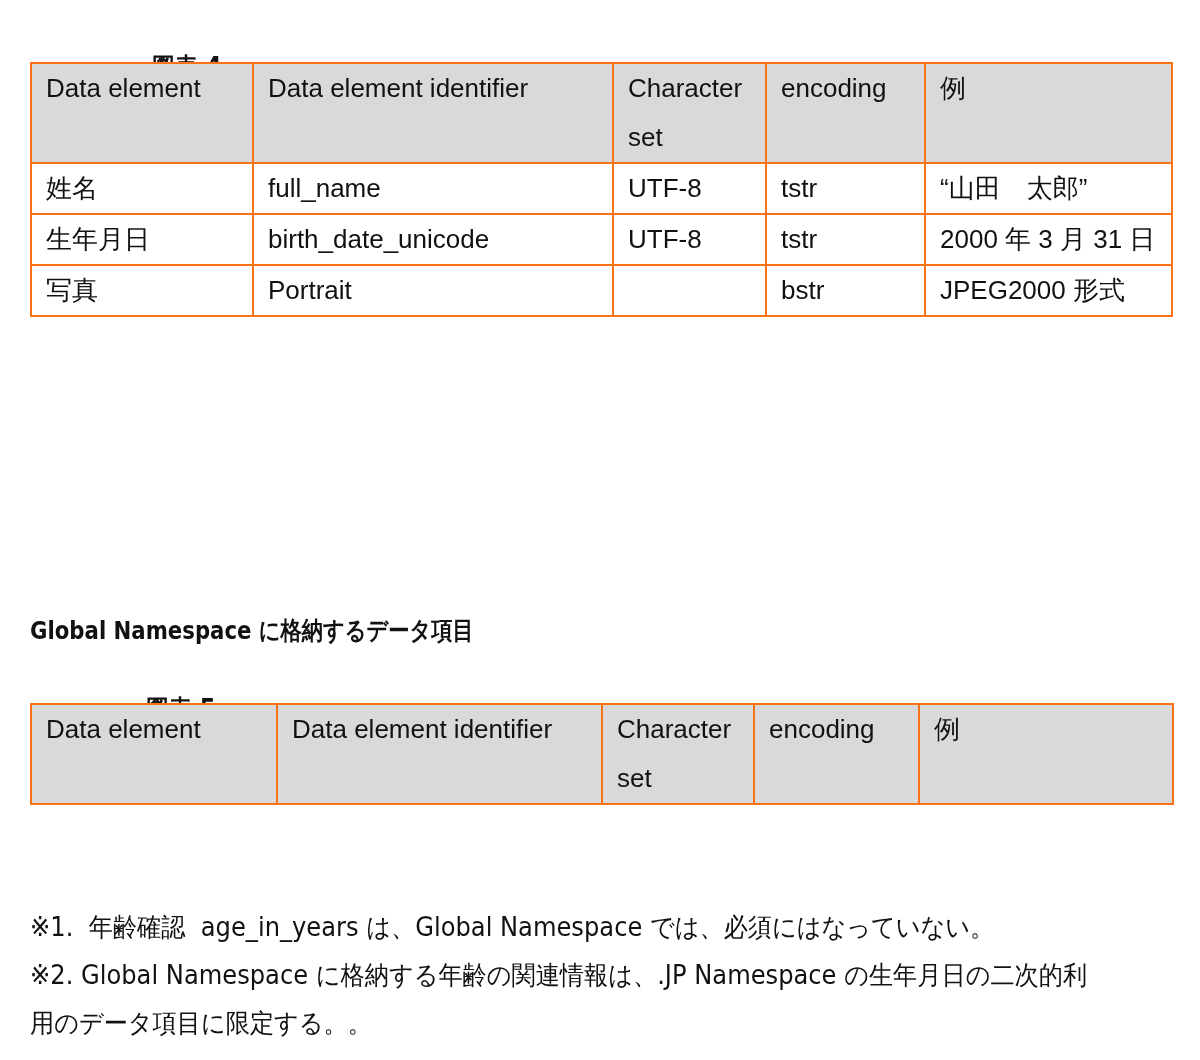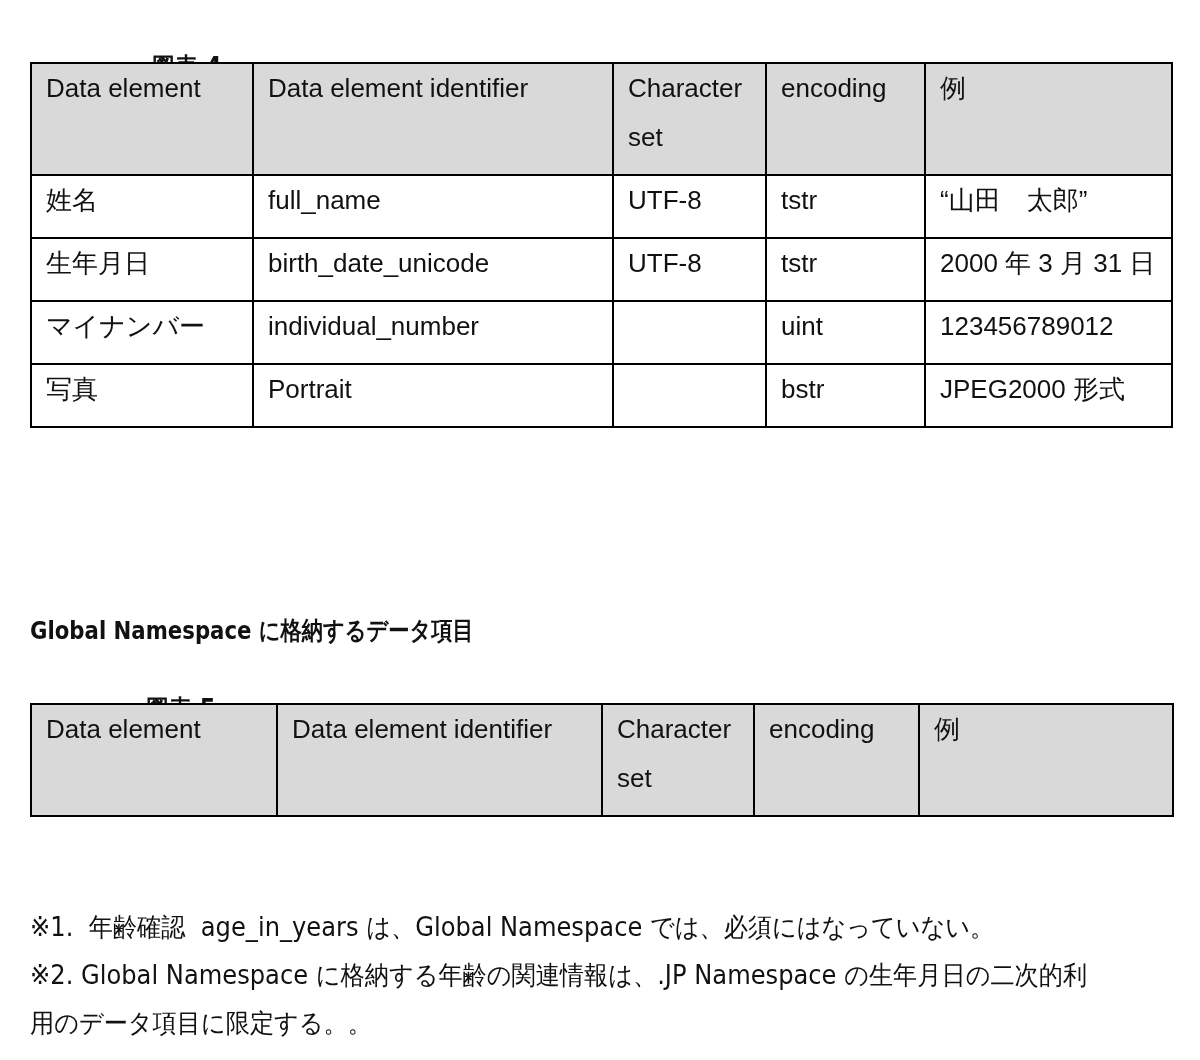--- a/index.html
+++ b/index.html
@@ -15,21 +15,21 @@
   .section-title {
     position: absolute; font-family: "DejaVu Sans", sans-serif;
     font-weight: bold; font-size: 25px; color: #111; white-space: pre;
     transform: scaleX(0.85); transform-origin: left center;
   }
   table.grid {
     position: absolute; left: 30px; border-collapse: collapse; table-layout: fixed;
     font-size: 26px; line-height: 49px;
   }
   table.grid td {
-    border: 2px solid #000000; vertical-align: top; padding: 0 0 12px 14px;
+    border: 2px solid #f97316; vertical-align: top; padding: 0 0 0 14px;
     white-space: nowrap; overflow: hidden;
   }
   table.grid tr.head td { background: #d9d9d9; }
   .cell-lines span { display: block; }
   .note {
     position: absolute; left: 30px; font-size: 26px; color: #111; white-space: pre;
     font-family: "DejaVu Sans", sans-serif; transform: scaleX(0.93); transform-origin: left center;
   }
 </style>
 </head>
@@ -68,27 +68,20 @@
     <td>“山田　太郎”</td>
   </tr>
   <tr>
     <td>生年月日</td>
     <td>birth_date_unicode</td>
     <td>UTF-8</td>
     <td>tstr</td>
     <td>2000 年 3 月 31 日</td>
   </tr>
   <tr>
-    <td>マイナンバー</td>
-    <td>individual_number</td>
-    <td></td>
-    <td>uint</td>
-    <td>123456789012</td>
-  </tr>
-  <tr>
     <td>写真</td>
     <td>Portrait</td>
     <td></td>
     <td>bstr</td>
     <td>JPEG2000 形式</td>
   </tr>
 </tbody>
   </table>
 
 <div class="section-title" style="left:30px; top:614px;">Global Namespace に格納するデータ項目</div>

